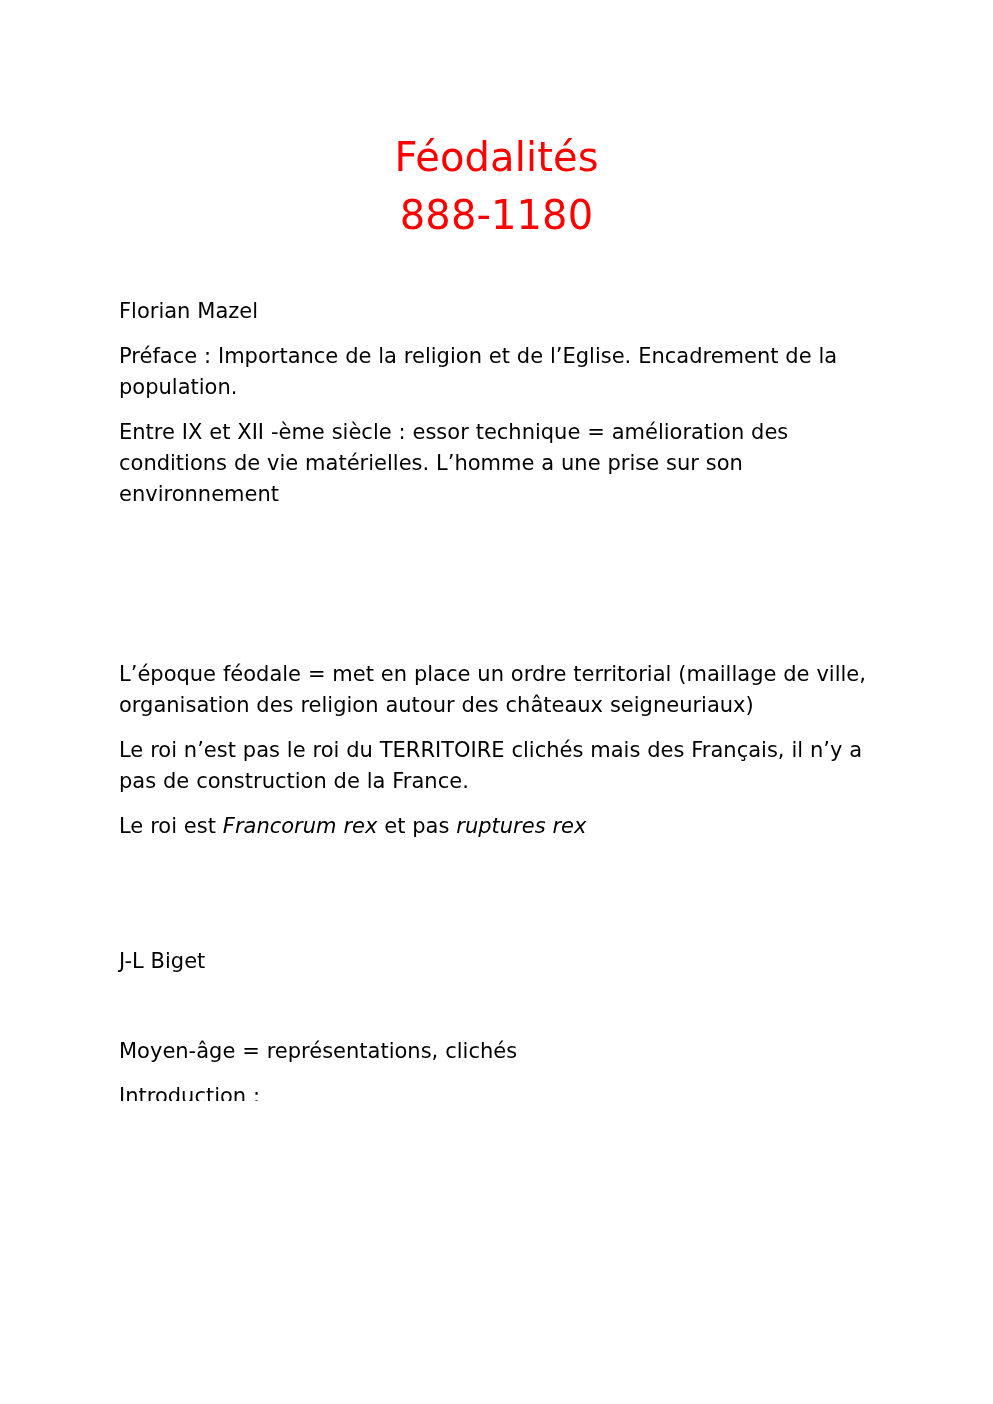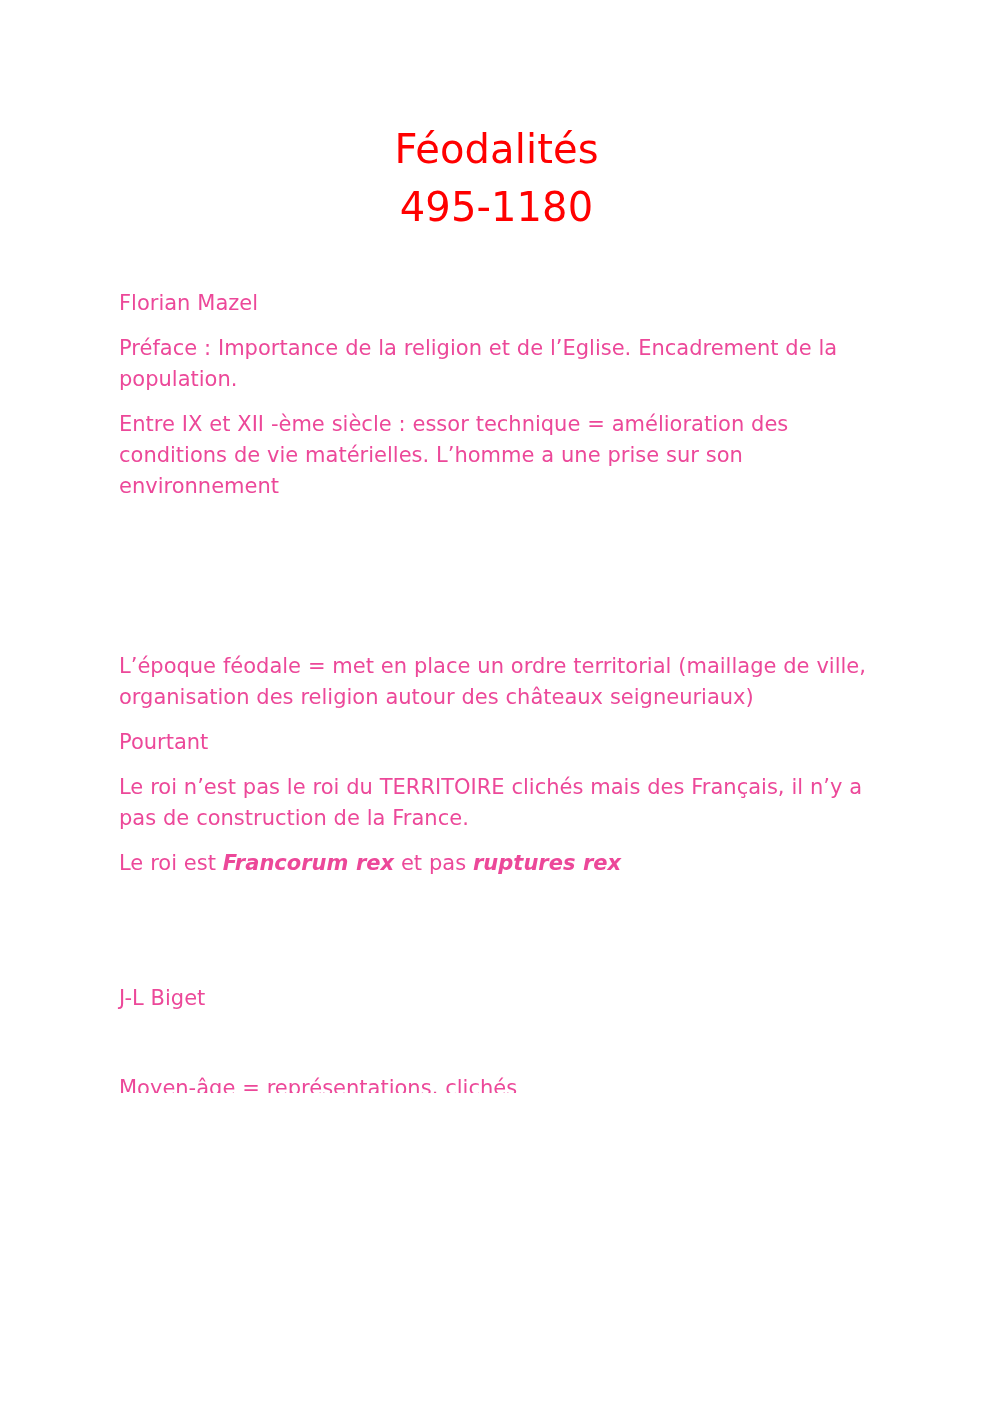--- a/index.html
+++ b/index.html
@@ -12,21 +12,21 @@
   body {
     font-family: "DejaVu Sans", sans-serif;
     color: #000000;
     -webkit-font-smoothing: antialiased;
   }
 
   .page {
     position: relative;
     width: 993px;
     height: 1085px;
-    margin: 8px auto;
+    margin: 16px auto;
     background: #ffffff;
     overflow: hidden;
     box-sizing: border-box;
   }
 
   
   .title-block {
     width: 100%;
     text-align: center;
     padding-top: 112px;
@@ -56,66 +56,64 @@
     left: 119px;
     top: 280px;
     width: 760px;
   }
 
   .para {
     font-size: 21px;
     line-height: 31px;
     margin: 0 0 14px 0;
     text-align: left;
-    color: #ec4899;
+    color: #000000;
     word-spacing: 0.2px;
   }
 
   
   .spacer {
     height: 31px;
     margin: 0 0 14px 0;
     font-size: 21px;
     line-height: 31px;
   }
 
   .it {
     font-style: italic;
-    font-weight: bold;
   }
 </style>
 </head>
 <body>
 
 <div class="page">
 
   <div class="title-block">
     <h1 class="doc-title">Féodalités</h1>
-    <h2 class="doc-subtitle">495-1180</h2>
+    <h2 class="doc-subtitle">888-1180</h2>
   </div>
 
   <div class="body-area">
 
     <p class="para">Florian Mazel</p>
 
     <p class="para">Préface : Importance de la religion et de l’Eglise. Encadrement de la population.</p>
 
     <p class="para">Entre IX et XII -ème siècle : essor technique = amélioration des conditions de vie matérielles. L’homme a une prise sur son environnement</p>
 
     <p class="spacer">&nbsp;</p>
 
 
     <p class="spacer">&nbsp;</p>
 
 
     <p class="spacer">&nbsp;</p>
 
     <p class="para">L’époque féodale = met en place un ordre territorial (maillage de ville, organisation des religion autour des châteaux seigneuriaux)</p>
 
-    <p class="para">Pourtant</p>
 
     <p class="para">Le roi n’est pas le roi du TERRITOIRE clichés mais des Français, il n’y a pas de construction de la France.</p>
 
     <p class="para"><span>Le roi est </span><span class="it">Francorum rex</span><span> et pas </span><span class="it">ruptures rex</span></p>
 
     <p class="spacer">&nbsp;</p>
     <p class="spacer">&nbsp;</p>
 
     <p class="para">J-L Biget</p>
 

